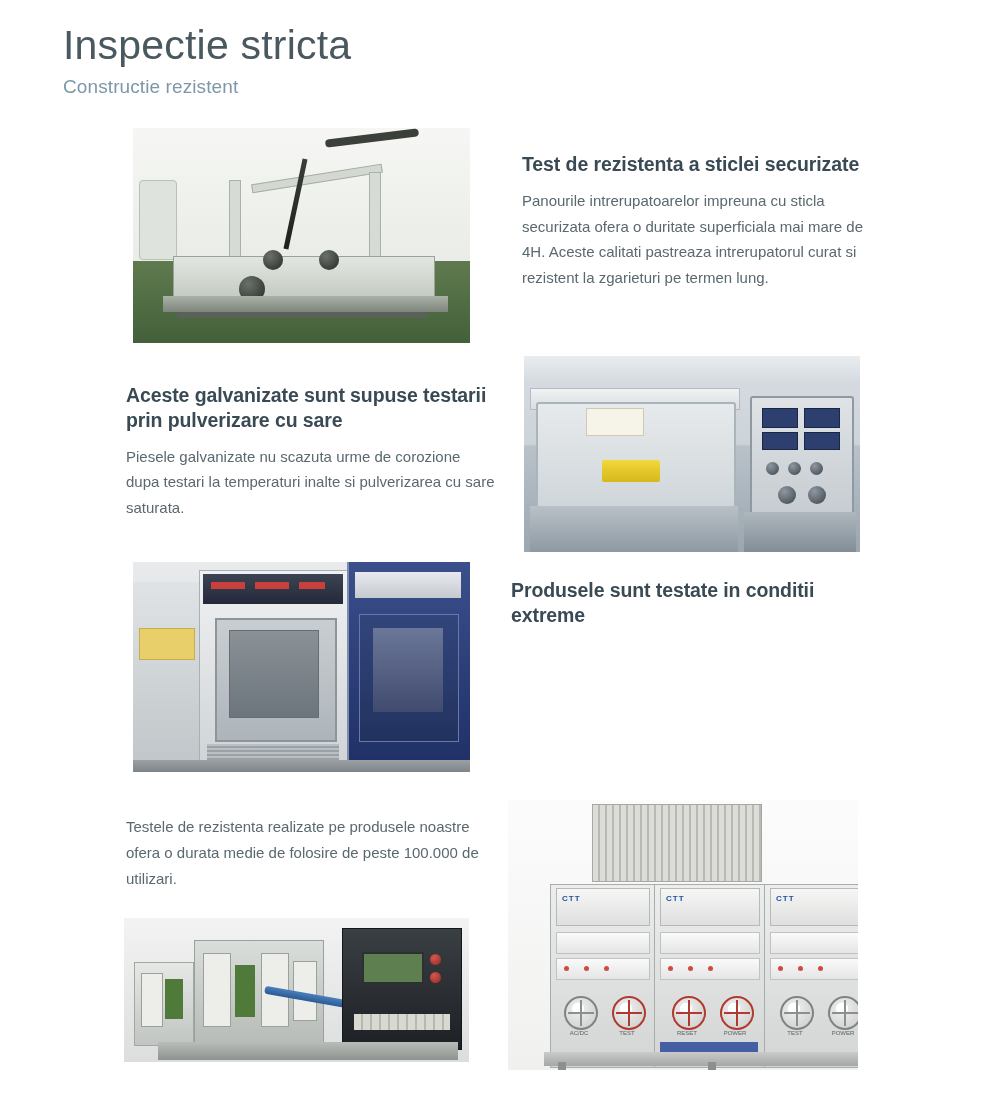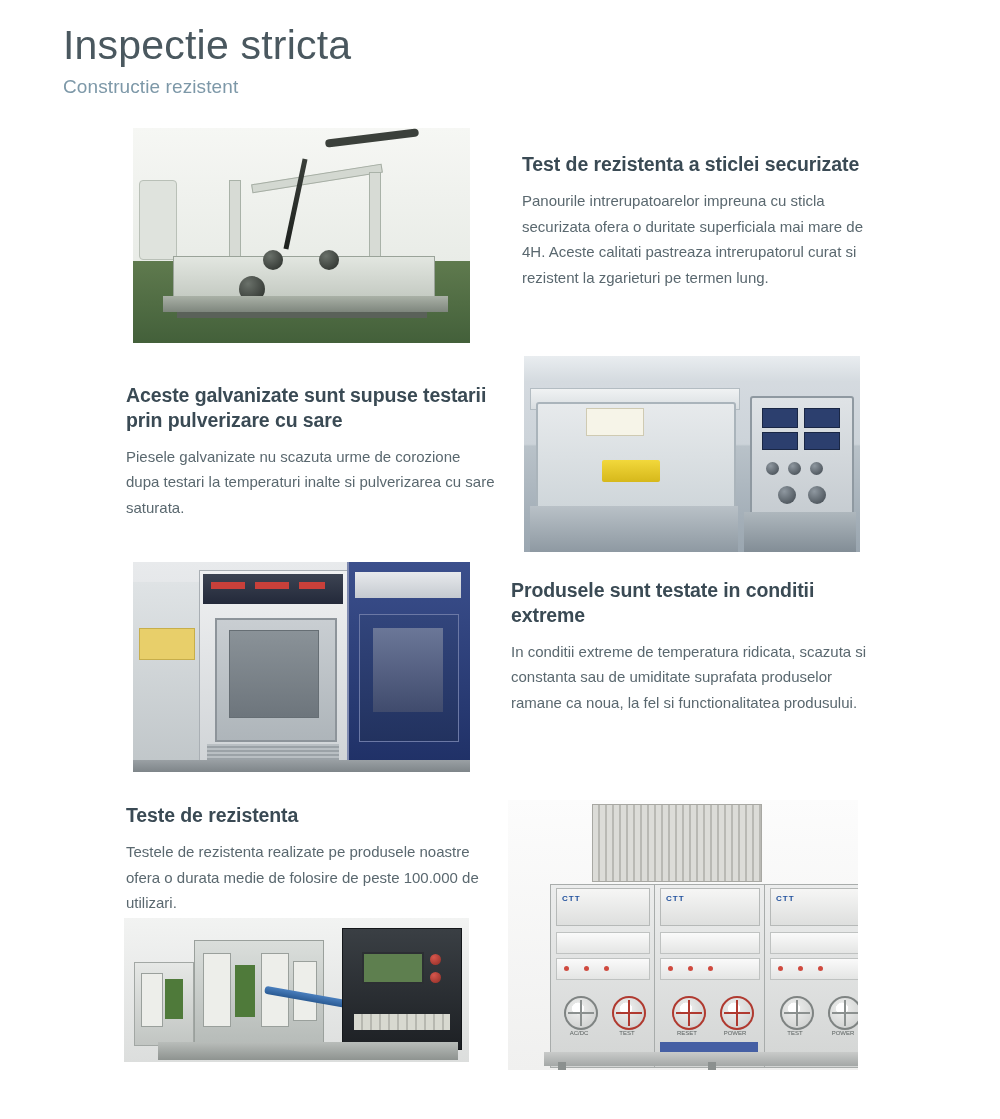--- a/index.html
+++ b/index.html
@@ -434,25 +434,23 @@
       <div class="ch-blue"></div>
       <div class="ch-blue-panel"></div>
       <div class="ch-blue-door"></div>
       <div class="ch-blue-win"></div>
       <div class="ch-floor"></div>
     </div>
   </div>
 
   <div class="block" id="block-extreme">
     <div class="sec-title">Produsele sunt testate in conditii extreme</div>
-    <div class="sec-body">In conditii extreme de temperatura ridicata, scazuta si constanta sau de umiditate suprafata produselor ramane ca noua, la fel si functionalitatea produsului.</div>
   </div>
 
   <div class="block" id="block-rezistenta">
-    <div class="sec-title">Teste de rezistenta</div>
     <div class="sec-body">Testele de rezistenta realizate pe produsele noastre ofera o durata medie de folosire de peste 100.000 de utilizari.</div>
   </div>
 
 
   <div class="photo" id="photo-endurance">
     <div class="ph-inner">
       <div class="en-rack2">
         <div class="en-mod" style="left:6px; top:10px; width:20px; height:52px;"></div>
         <div class="en-green" style="left:30px; top:16px; width:18px; height:40px;"></div>
       </div>

